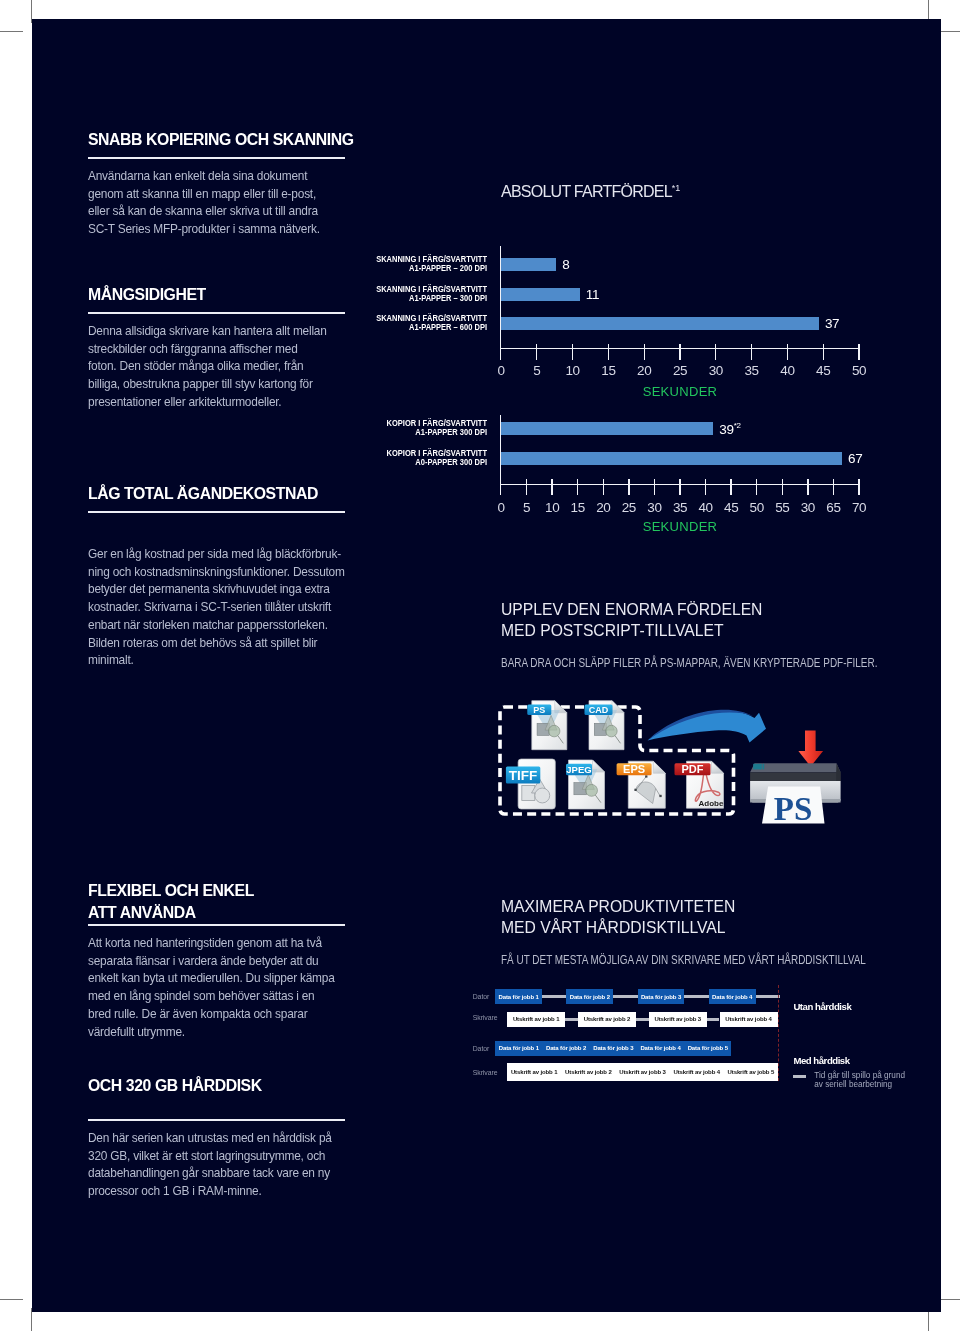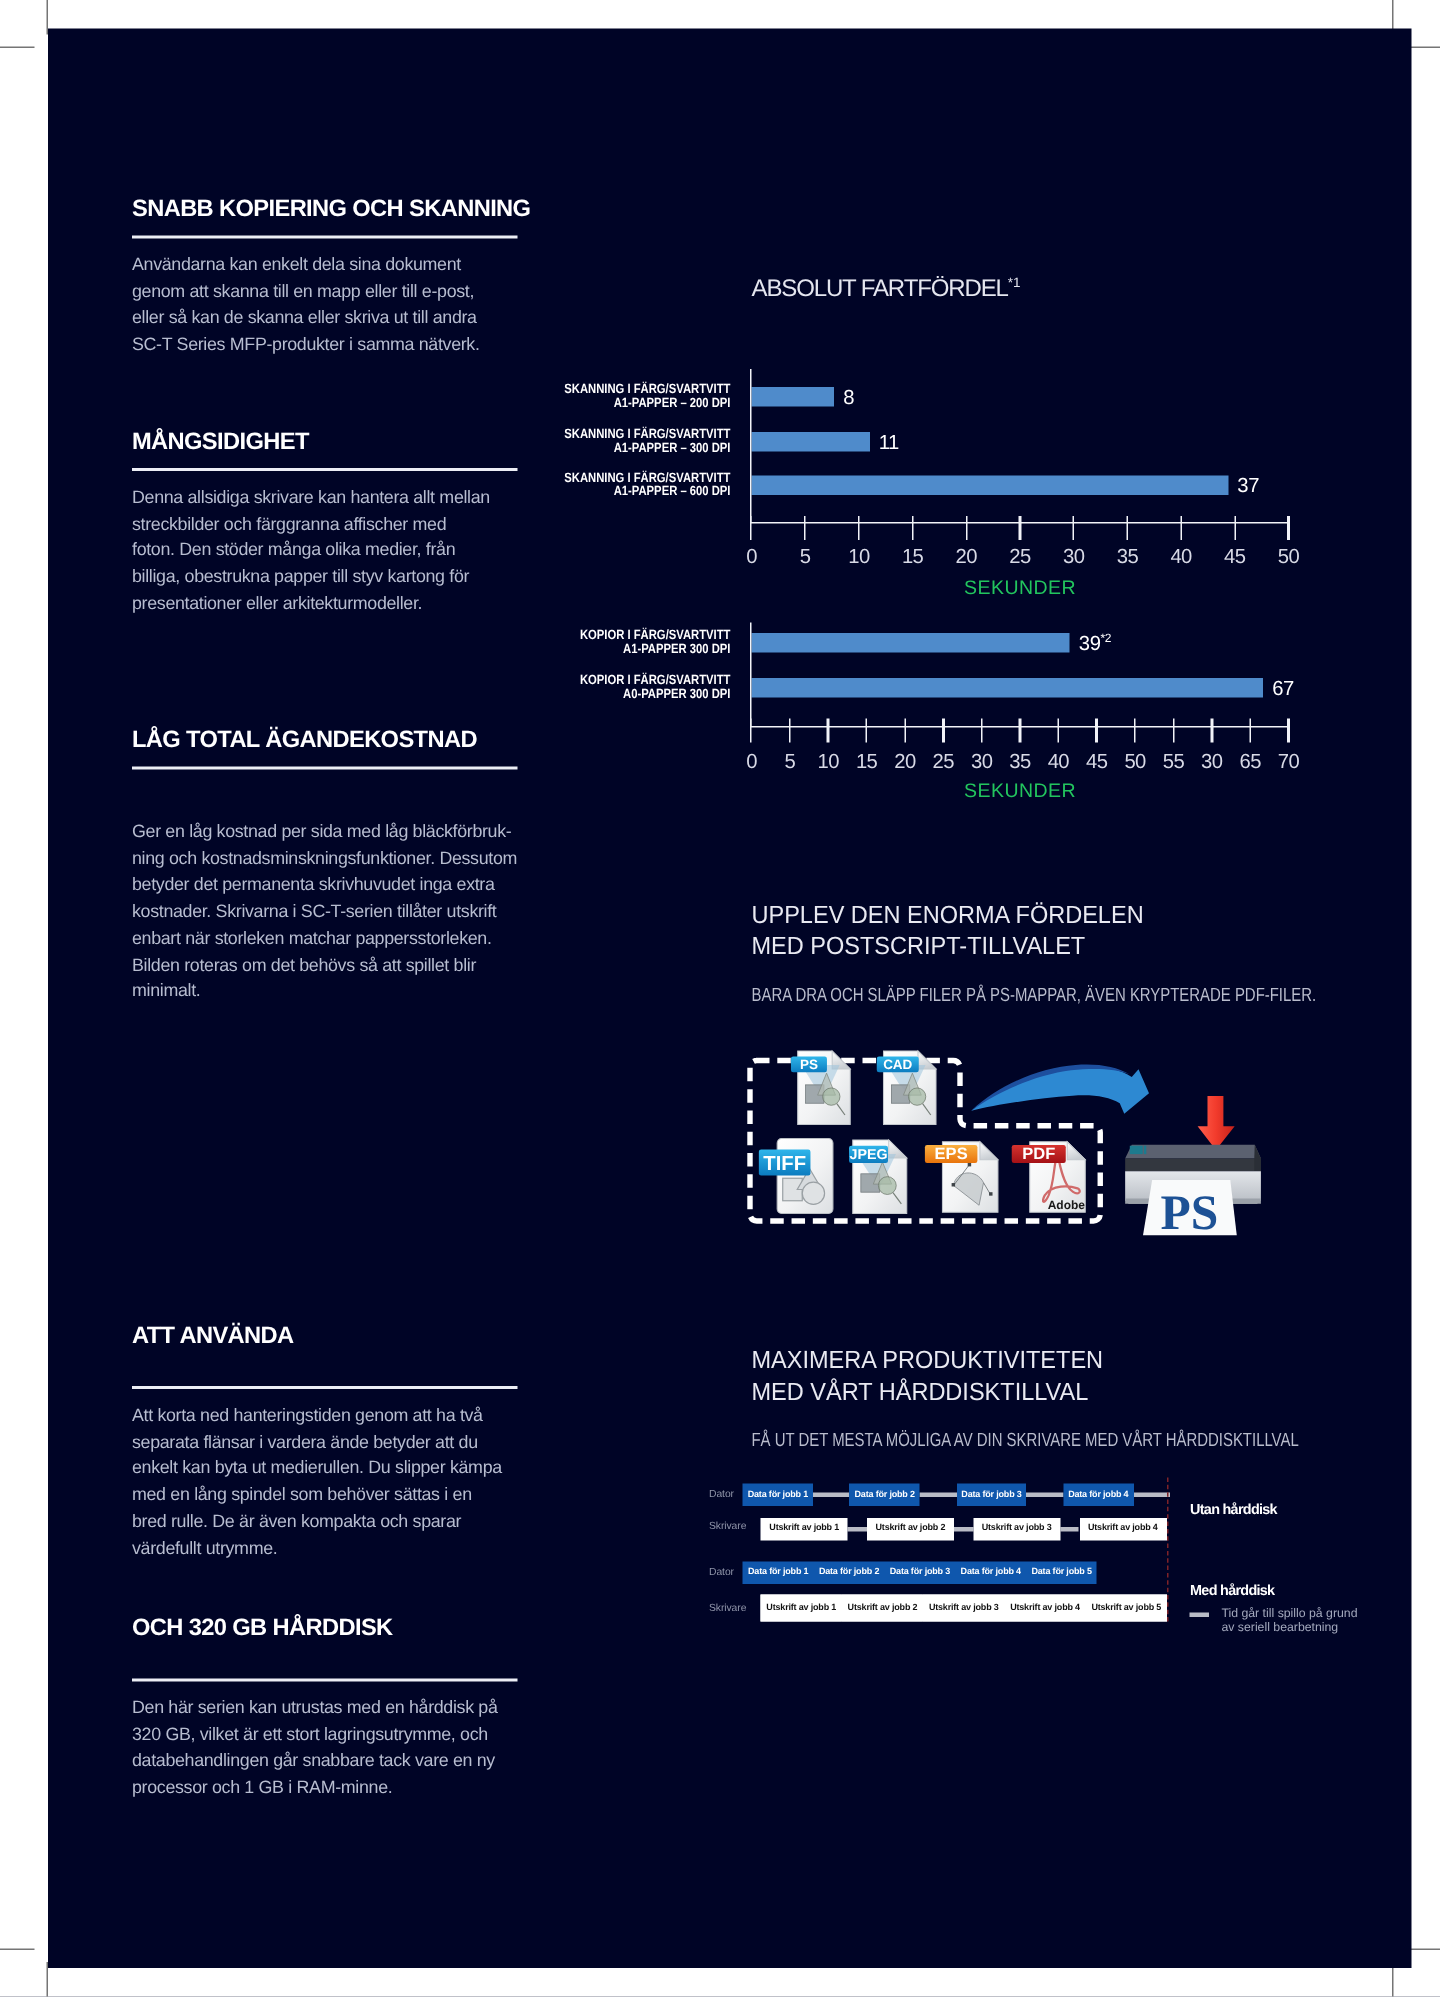--- a/index.html
+++ b/index.html
@@ -95,20 +95,21 @@
           <div>kostnader. Skrivarna i SC-T-serien tillåter utskrift</div>
           <div>enbart när storleken matchar pappersstorleken.</div>
           <div>Bilden roteras om det behövs så att spillet blir</div>
           <div>minimalt.</div>
         </div>
     </div>
 
 
     <div class="blk" style="left:56px;top:861px;width:257px;">
       <div class="h2">
+          <div>FLEXIBEL OCH ENKEL</div>
           <div>ATT ANVÄNDA</div>
         </div>
       <div class="rule" style="top:44px;"></div>
       <div class="body" style="top:55px;">
           <div>Att korta ned hanteringstiden genom att ha två</div>
           <div>separata flänsar i vardera ände betyder att du</div>
           <div>enkelt kan byta ut medierullen. Du slipper kämpa</div>
           <div>med en lång spindel som behöver sättas i en</div>
           <div>bred rulle. De är även kompakta och sparar</div>
           <div>värdefullt utrymme.</div>

